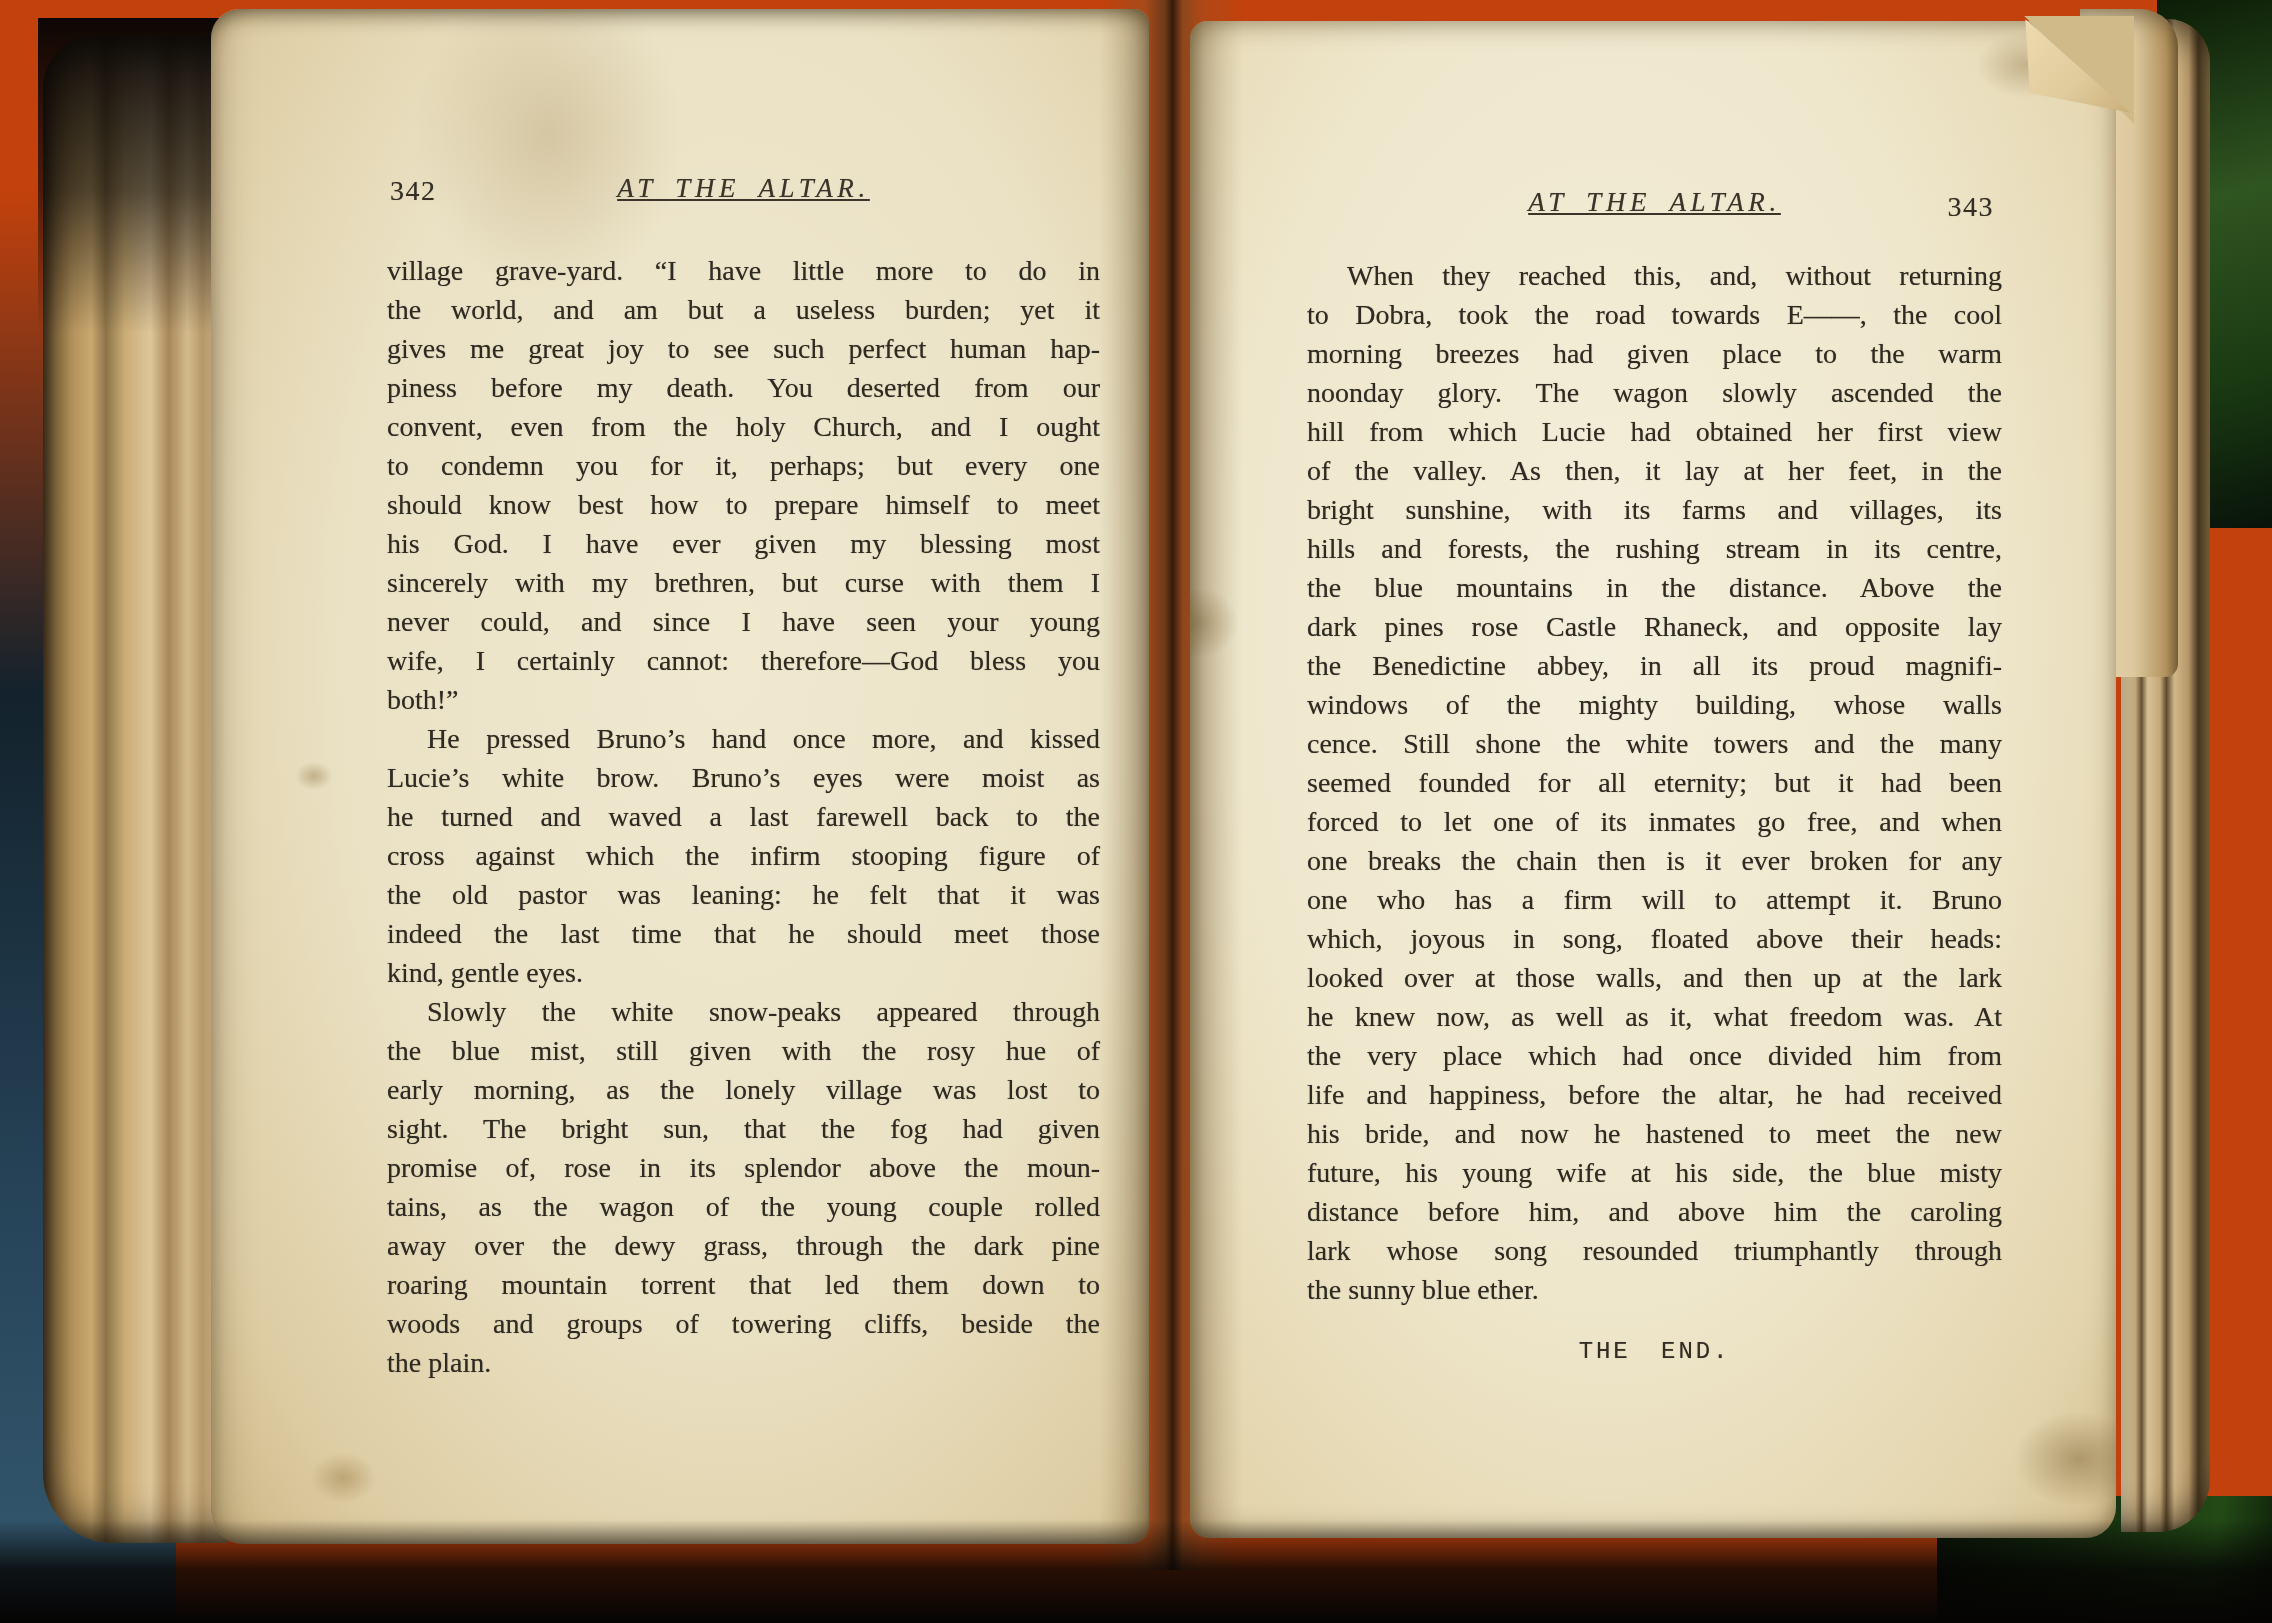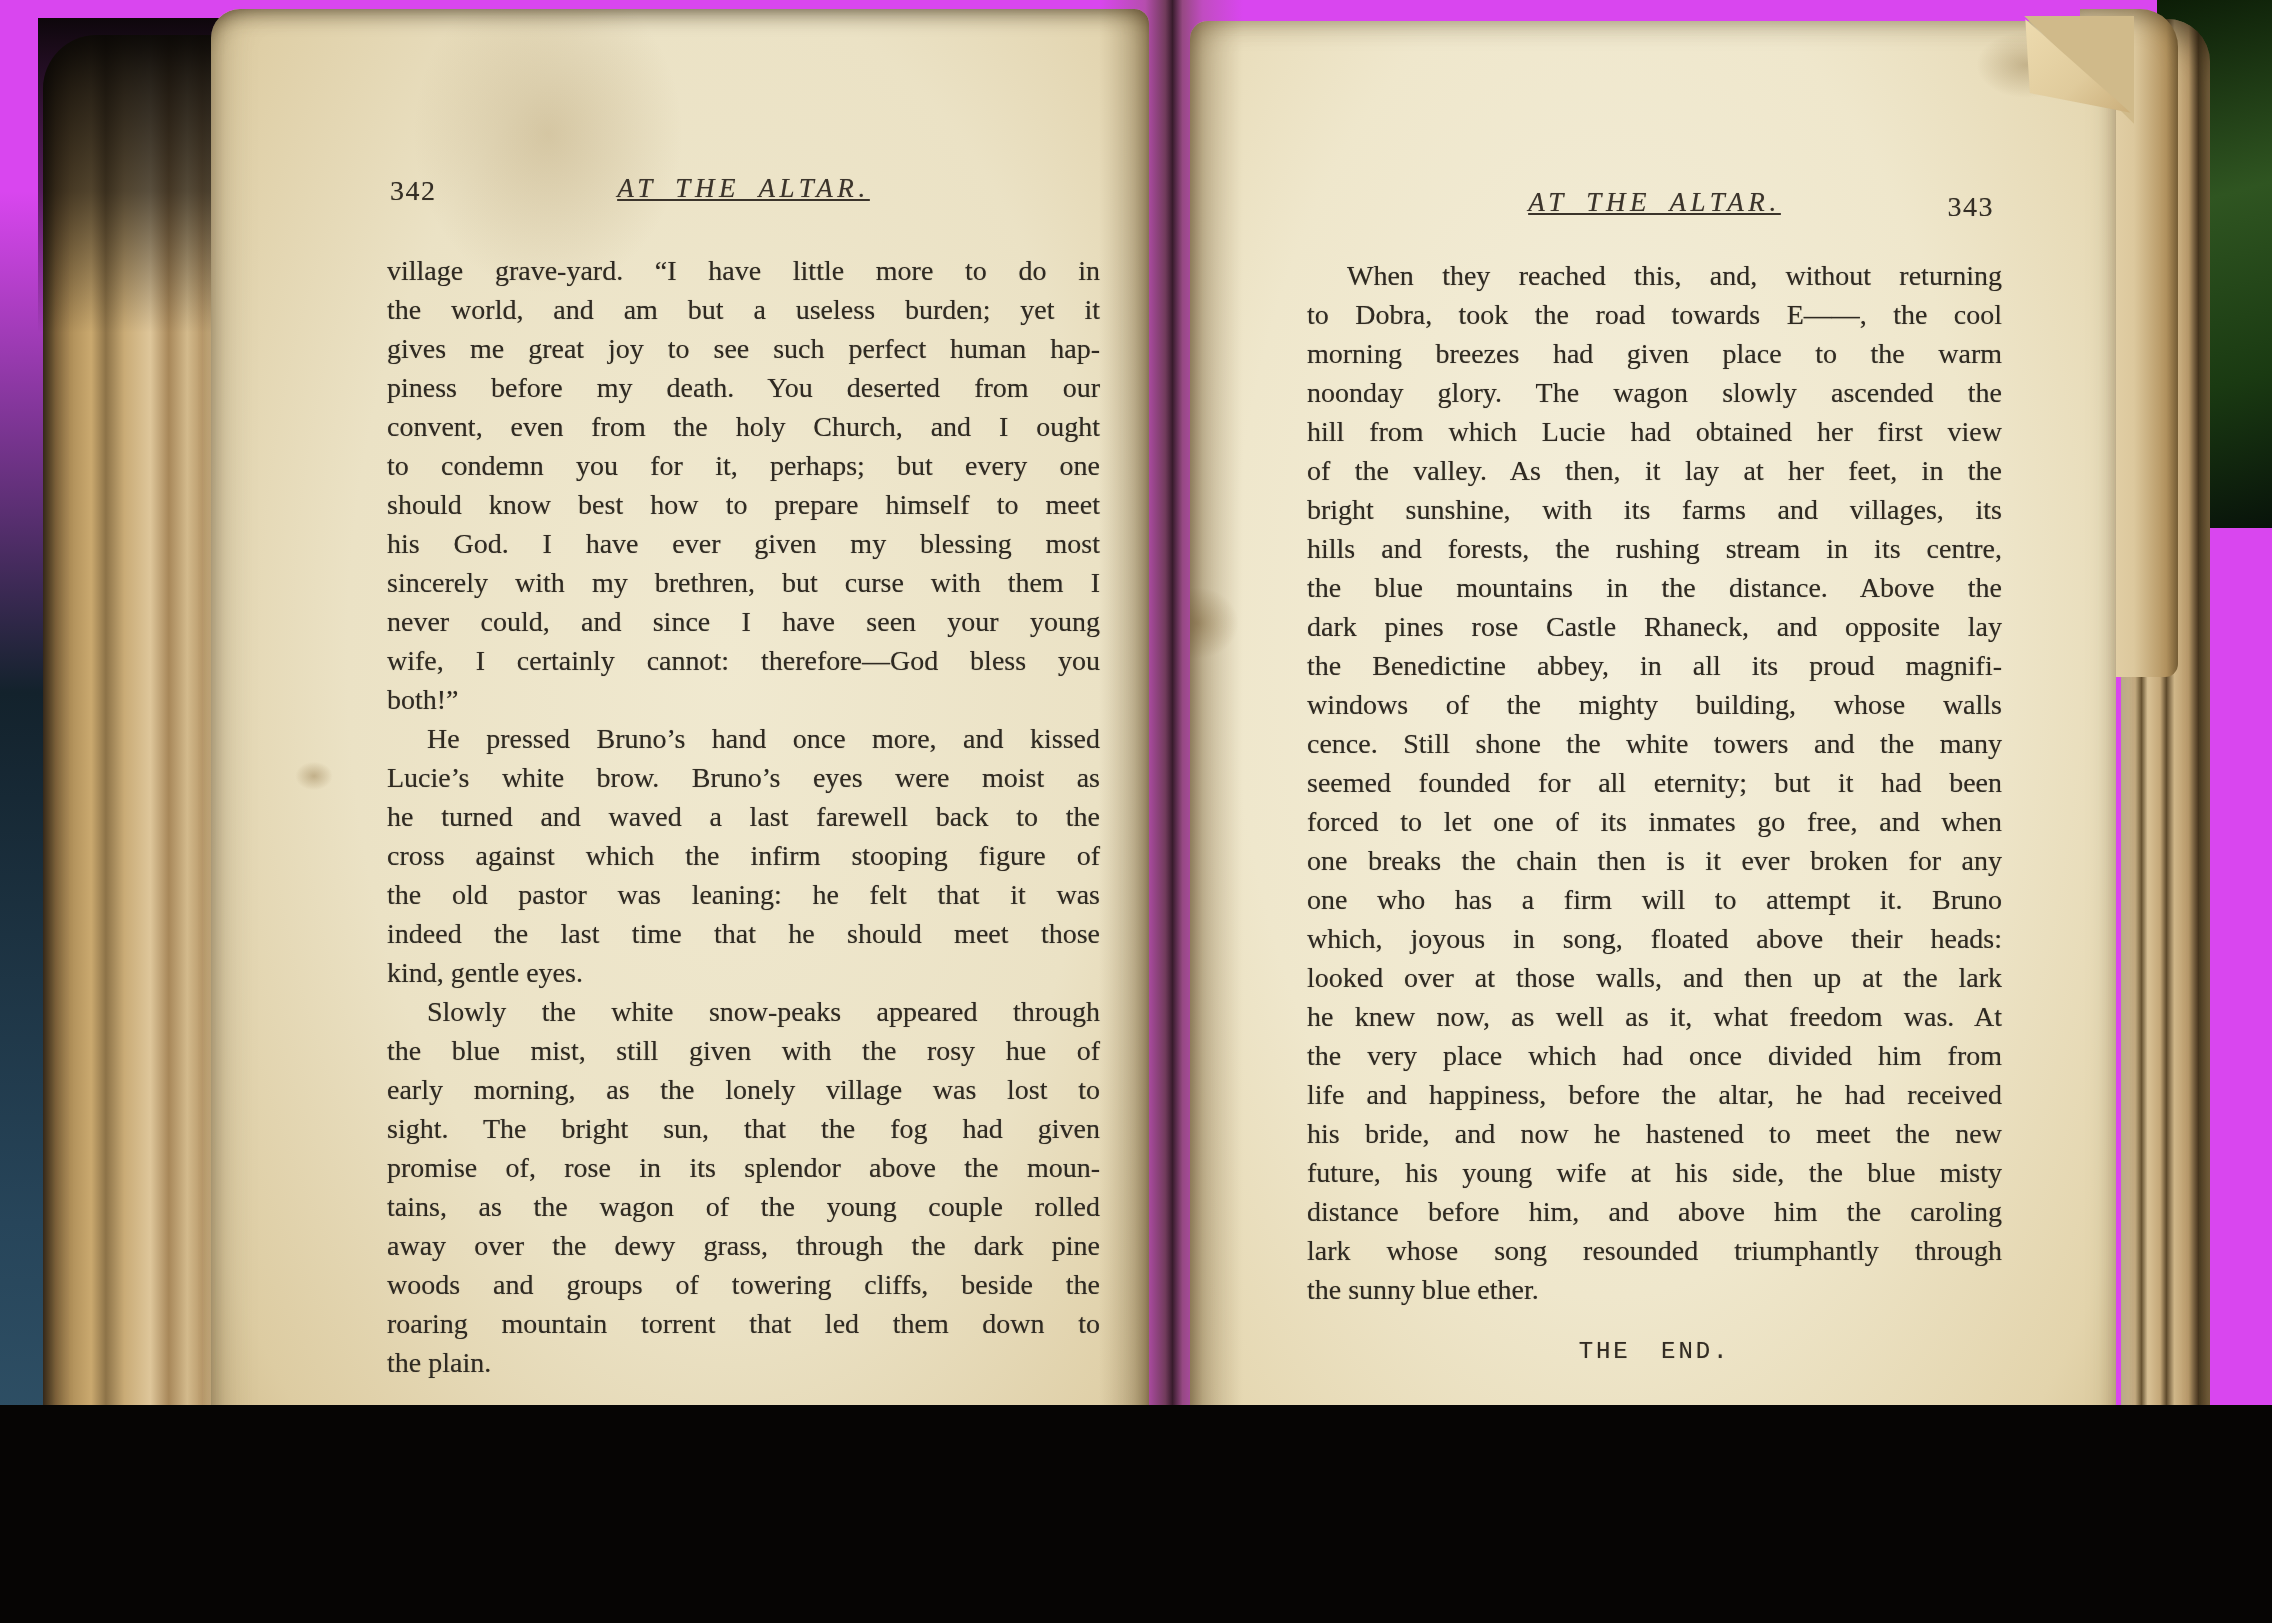--- a/index.html
+++ b/index.html
@@ -1,17 +1,17 @@
 <!DOCTYPE html>
 <html style="font-size:11.7px"><head>
 <meta charset="utf-8">
 <style>
   html,body{margin:0;padding:0;background:#060504;}
-  #stage{position:relative;width:2273px;height:1405px;overflow:hidden;
-         background:#d946ef;font-family:"Liberation Serif",serif;}
+  #stage{position:relative;width:2273px;height:1623px;overflow:hidden;
+         background:#c2410c;font-family:"Liberation Serif",serif;}
 
   
   .bg-blue{position:absolute;left:0;top:191px;width:176px;height:1433px;z-index:1;
     background:linear-gradient(to bottom,rgba(10,14,18,0) 0%,#13222c 35%,#27455a 72%,#35596f 100%);}
   .bg-green-top{position:absolute;left:2157px;top:0;width:116px;height:528px;z-index:1;
     background:linear-gradient(165deg,#0c1d07 0%,#2f5521 38%,#1a3a12 72%,#08130a 100%);}
   .bg-green-bottom{position:absolute;left:1937px;top:1496px;width:336px;height:127px;z-index:1;
     background:linear-gradient(100deg,#0a1407 0%,#16300f 45%,#234a16 80%,#0c1c09 100%);}
 
   
@@ -140,22 +140,22 @@
           <div class="line last">kind, gentle eyes.</div>
         </div>
         <div class="para indent">
           <div class="line">Slowly the white snow-peaks appeared through</div>
           <div class="line">the blue mist, still given with the rosy hue of</div>
           <div class="line">early morning, as the lonely village was lost to</div>
           <div class="line">sight. The bright sun, that the fog had given</div>
           <div class="line">promise of, rose in its splendor above the moun-</div>
           <div class="line">tains, as the wagon of the young couple rolled</div>
           <div class="line">away over the dewy grass, through the dark pine</div>
+          <div class="line">roaring mountain torrent that led them down to</div>
           <div class="line">woods and groups of towering cliffs, beside the</div>
-          <div class="line">roaring mountain torrent that led them down to</div>
           <div class="line last">the plain.</div>
         </div>
       </div>
   </div>
 
   <div class="page page-right">
     <div class="running-head" style="left:117px;top:166px;width:695px;">AT THE ALTAR.</div>
     <div class="pageno" style="right:122px;top:170px;">343</div>
     <div class="body-text" style="left:117px;top:235px;width:695px;">
         <div class="para indent">

